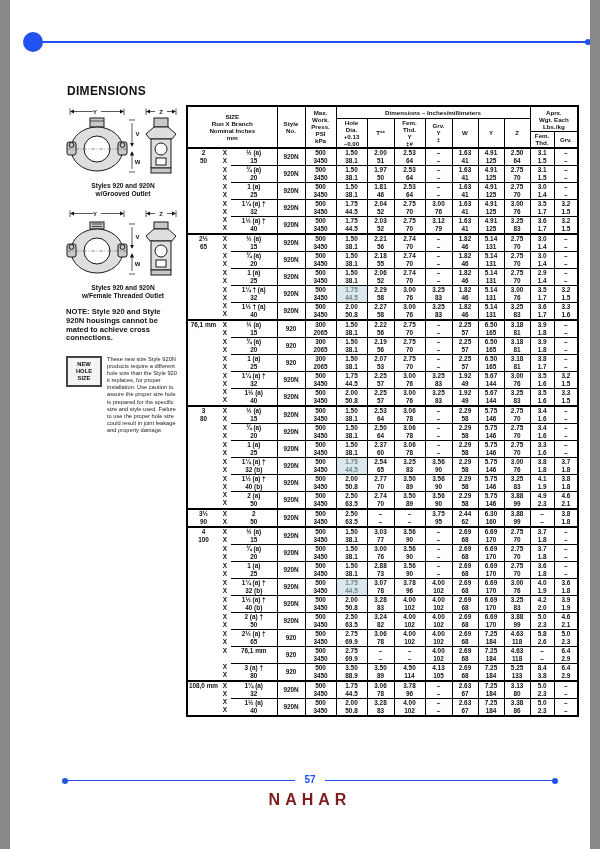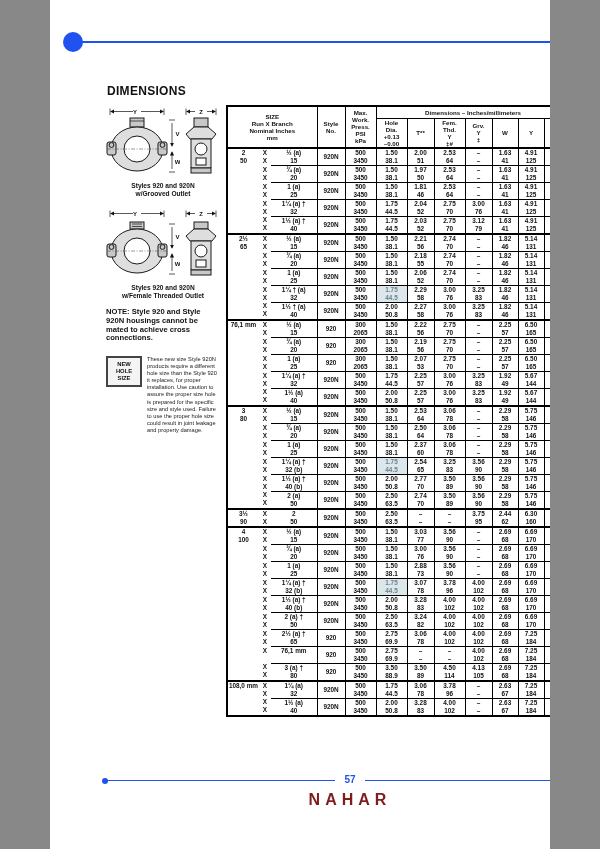--- a/index.html
+++ b/index.html
@@ -1,18 +1,18 @@
 <!DOCTYPE html>
 <html><head>
 <meta charset="utf-8">
 <style>
   * { box-sizing: border-box; margin: 0; padding: 0; }
   html,body { background:#888; }
   .page {
-    position: relative; width: 500px; height: 849px; background: #fff;
+    position: relative; width: 580px; height: 849px; background: #fff;
     font-family: "Liberation Sans", sans-serif; color: #111; overflow: hidden;
     margin: 0 auto;
   }
   
   .top-line { position:absolute; left:22px; top:41px; width:556px; height:2px; }
   .dot-big  { position:absolute; left:-9px; top:-9px; width:20px; height:20px; border-radius:50%; }
   .dot-sm-r { position:absolute; right:-3px; top:-2px; width:6px; height:6px; border-radius:50%; }
   .footer-line { position:absolute; left:55px; top:780px; width:490px; height:1px; }
   .fl-seg { position:absolute; top:0; height:1px; }
   .fl-seg.l { left:2px; width:228px; }

